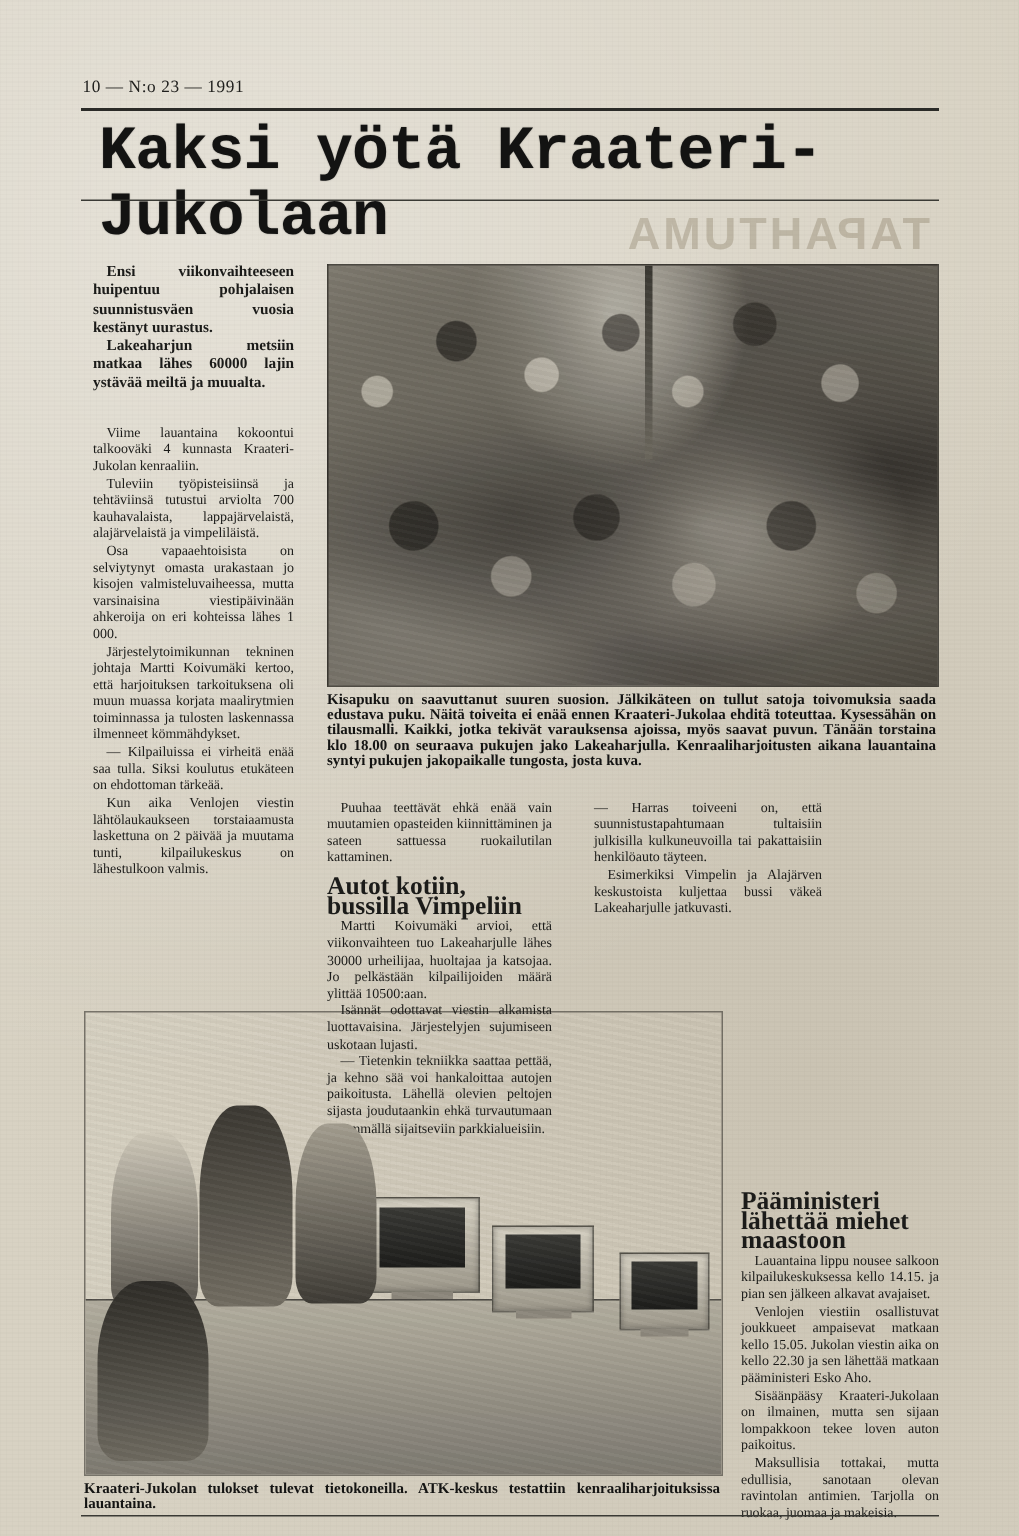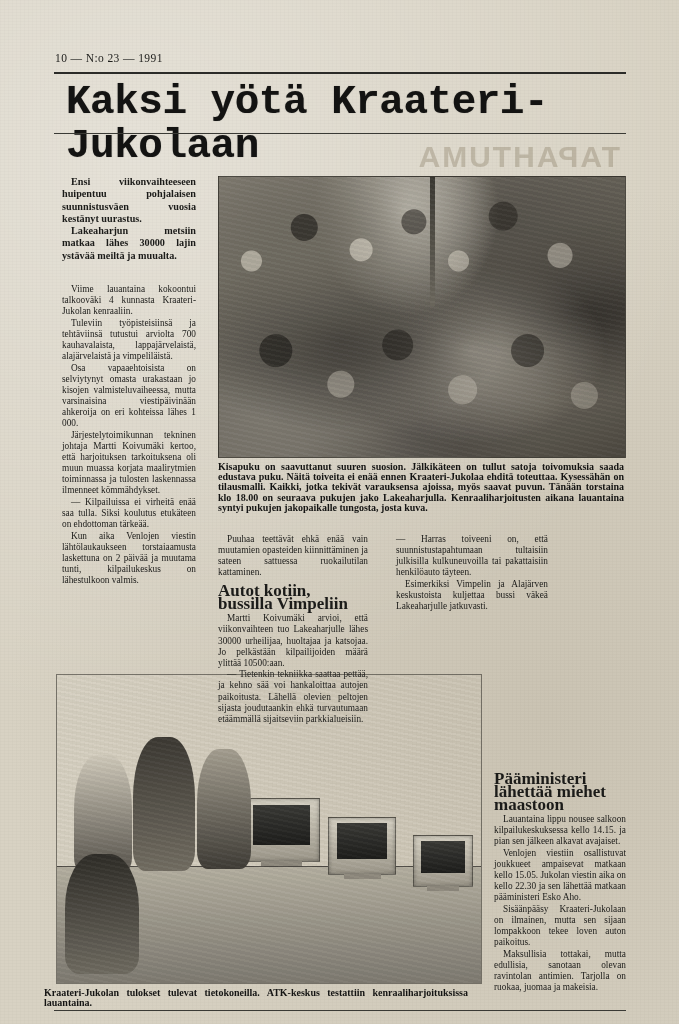--- a/index.html
+++ b/index.html
@@ -242,21 +242,21 @@
   <div class="folio">10 — N:o 23 — 1991</div>
   <div class="rule-top"></div>
 
   <div class="headline">Kaksi yötä Kraateri-Jukolaan</div>
   <div class="rule-head"></div>
 
   <div class="ghost">TAPAHTUMA</div>
 
   <div class="col lead" style="top:176px; left:62px; width:134px;">
     <p>Ensi viikonvaihteeseen huipentuu pohjalaisen suunnistusväen vuosia kestänyt uurastus.</p>
-    <p>Lakeaharjun metsiin matkaa lähes 30000 lajin ystävää meiltä ja muualta.</p>
+    <p>Lakeaharjun metsiin matkaa lähes 60000 lajin ystävää meiltä ja muualta.</p>
   </div>
 
   <div class="col" style="top:284px; left:62px; width:134px;">
     <p>Viime lauantaina kokoontui talkooväki 4 kunnasta Kraateri-Jukolan kenraaliin.</p>
     <p>Tuleviin työpisteisiinsä ja tehtäviinsä tutustui arviolta 700 kauhavalaista, lappajärvelaistä, alajärvelaistä ja vimpeliläistä.</p>
     <p>Osa vapaaehtoisista on selviytynyt omasta urakastaan jo kisojen valmisteluvaiheessa, mutta varsinaisina viestipäivinään ahkeroija on eri kohteissa lähes 1 000.</p>
     <p>Järjestelytoimikunnan tekninen johtaja Martti Koivumäki kertoo, että harjoituksen tarkoituksena oli muun muassa korjata maalirytmien toiminnassa ja tulosten laskennassa ilmenneet kömmähdykset.</p>
     <p>— Kilpailuissa ei virheitä enää saa tulla. Siksi koulutus etukäteen on ehdottoman tärkeää.</p>
     <p>Kun aika Venlojen viestin lähtölaukaukseen torstaiaamusta laskettuna on 2 päivää ja muutama tunti, kilpailukeskus on lähestulkoon valmis.</p>
   </div>
@@ -265,31 +265,32 @@
     <div class="inner ph1-blobs"></div>
     <div class="ph1-post"></div>
     <div class="inner ph1-streaks"></div>
   </div>
   <div class="caption" style="top:462px; left:218px; width:406px;">Kisapuku on saavuttanut suuren suosion. Jälkikäteen on tullut satoja toivomuksia saada edustava puku. Näitä toiveita ei enää ennen Kraateri-Jukolaa ehditä toteuttaa. Kysessähän on tilausmalli. Kaikki, jotka tekivät varauksensa ajoissa, myös saavat puvun. Tänään torstaina klo 18.00 on seuraava pukujen jako Lakeaharjulla. Kenraaliharjoitusten aikana lauantaina syntyi pukujen jakopaikalle tungosta, josta kuva.</div>
 
   <div class="col" style="top:534px; left:218px; width:150px;">
     <p>Puuhaa teettävät ehkä enää vain muutamien opasteiden kiinnittäminen ja sateen sattuessa ruokailutilan kattaminen.</p>
     <div class="subhead">Autot kotiin, bussilla Vimpeliin</div>
     <p>Martti Koivumäki arvioi, että viikonvaihteen tuo Lakeaharjulle lähes 30000 urheilijaa, huoltajaa ja katsojaa. Jo pelkästään kilpailijoiden määrä ylittää 10500:aan.</p>
+    <p>Isännät odottavat viestin alkamista luottavaisina. Järjestelyjen sujumiseen uskotaan lujasti.</p>
     <p>— Tietenkin tekniikka saattaa pettää, ja kehno sää voi hankaloittaa autojen paikoitusta. Lähellä olevien peltojen sijasta joudutaankin ehkä turvautumaan etäämmällä sijaitseviin parkkialueisiin.</p>
   </div>
 
   <div class="col" style="top:534px; left:396px; width:152px;">
     <p class="noindent">— Harras toiveeni on, että suunnistustapahtumaan tultaisiin julkisilla kulkuneuvoilla tai pakattaisiin henkilöauto täyteen.</p>
     <p>Esimerkiksi Vimpelin ja Alajärven keskustoista kuljettaa bussi väkeä Lakeaharjulle jatkuvasti.</p>
   </div>
 
   <div class="col" style="top:534px; left:556px; width:68px;"></div>
 
-  <div class="col" style="top:766px; left:494px; width:132px;">
+  <div class="col" style="top:788px; left:494px; width:132px;">
     <div class="subhead">Pääministeri lähettää miehet maastoon</div>
     <p>Lauantaina lippu nousee salkoon kilpailukeskuksessa kello 14.15. ja pian sen jälkeen alkavat avajaiset.</p>
     <p>Venlojen viestiin osallistuvat joukkueet ampaisevat matkaan kello 15.05. Jukolan viestin aika on kello 22.30 ja sen lähettää matkaan pääministeri Esko Aho.</p>
     <p>Sisäänpääsy Kraateri-Jukolaan on ilmainen, mutta sen sijaan lompakkoon tekee loven auton paikoitus.</p>
     <p>Maksullisia tottakai, mutta edullisia, sanotaan olevan ravintolan antimien. Tarjolla on ruokaa, juomaa ja makeisia.</p>
   </div>
 
   <div class="photo ph2-bg" style="top:674px; left:56px; width:424px; height:308px;">
     <div class="ph2-objs">
       <div class="desk" style="left:0; top:62%; width:100%; height:38%;"></div>
@@ -305,16 +306,16 @@
         <div class="scr"></div>
         <div class="base"></div>
       </div>
       <div class="person" style="left:4%; top:26%; width:58px; height:120px; background:linear-gradient(180deg,#cfc9ba,#55514a);"></div>
       <div class="person" style="left:18%; top:20%; width:62px; height:134px; background:linear-gradient(180deg,#3c3933,#726d62);"></div>
       <div class="person" style="left:33%; top:24%; width:54px; height:120px; background:linear-gradient(180deg,#a49e90,#3f3c36);"></div>
       <div class="person" style="left:2%; top:58%; width:74px; height:120px; background:linear-gradient(180deg,#2f2d28,#6e6a60);"></div>
     </div>
     <div class="inner ph1-streaks"></div>
   </div>
-  <div class="caption" style="top:988px; left:44px; width:424px;">Kraateri-Jukolan tulokset tulevat tietokoneilla. ATK-keskus testattiin kenraaliharjoituksissa lauantaina.</div>
+  <div class="caption" style="top:988px; left:56px; width:424px;">Kraateri-Jukolan tulokset tulevat tietokoneilla. ATK-keskus testattiin kenraaliharjoituksissa lauantaina.</div>
 
   <div class="rule-bottom" style="top:1010px;"></div>
 </div>
 
 </body></html>

